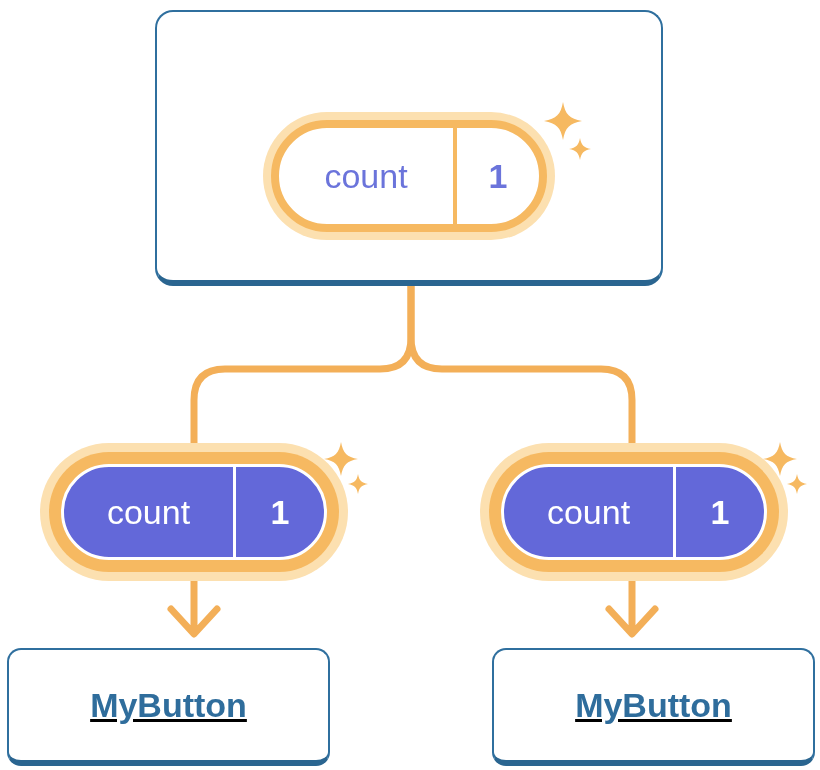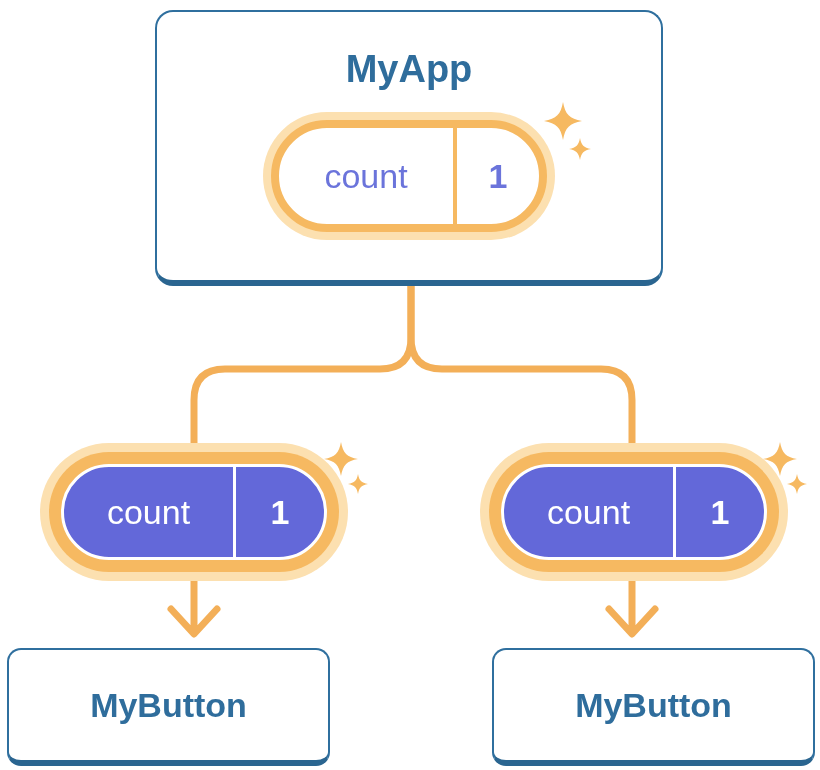--- a/index.html
+++ b/index.html
@@ -14,21 +14,21 @@
   .conn { stroke:var(--orange); stroke-width:7; fill:none;
           stroke-linecap:round; stroke-linejoin:round; }
 
   .card {
     position:absolute; box-sizing:border-box; background:#fff;
     border:2px solid var(--cardBorder);
     border-bottom:6px solid var(--cardBorderB);
   }
   .root-card { left:155px; top:10px; width:508px; height:276px; border-radius:18px; }
   .child-card { width:323px; height:118px; border-radius:14px;
-    display:flex; align-items:center; justify-content:center; }
+    display:flex; align-items:center; justify-content:center;text-decoration:underline; }
   .child-card.left  { left:7px;   top:648px; }
   .child-card.right { left:492px; top:648px; }
 
   .card-title { color:var(--titleText); font-weight:600; }
   .root-title { position:absolute; left:0; right:0; top:36px; text-align:center;
     font-size:38px; }
   .child-title { font-size:34px; }
 
   
   .pill-light {
@@ -69,21 +69,20 @@
 <div class="canvas">
 
   <svg class="connectors" width="820" height="770" viewBox="0 0 820 770">
     <path class="conn" d="M411 286 V338 Q411 369 380 369 H225 Q194 369 194 400 V456"></path>
     <path class="conn" d="M411 286 V338 Q411 369 442 369 H601 Q632 369 632 400 V456"></path>
     <path class="conn" d="M194 566 V632 M171 609 L194 634 L217 609"></path>
     <path class="conn" d="M632 566 V632 M609 609 L632 634 L655 609"></path>
   </svg>
 
   <div class="card root-card">
-    <div class="card-title root-title">MyApp</div>
     <div class="pill-light">
       <span class="cell label">count</span>
       <span class="divider"></span>
       <span class="cell value">1</span>
     </div>
   </div>
 
   <svg class="sparkles" style="left:541px; top:98px;" width="62" height="72" viewBox="0 0 62 72">
     <g transform="translate(3,4) scale(0.38)">
       <path d="M50 0 C56 33 67 44 100 50 C67 56 56 67 50 100 C44 67 33 56 0 50 C33 44 44 33 50 0 Z"></path>

